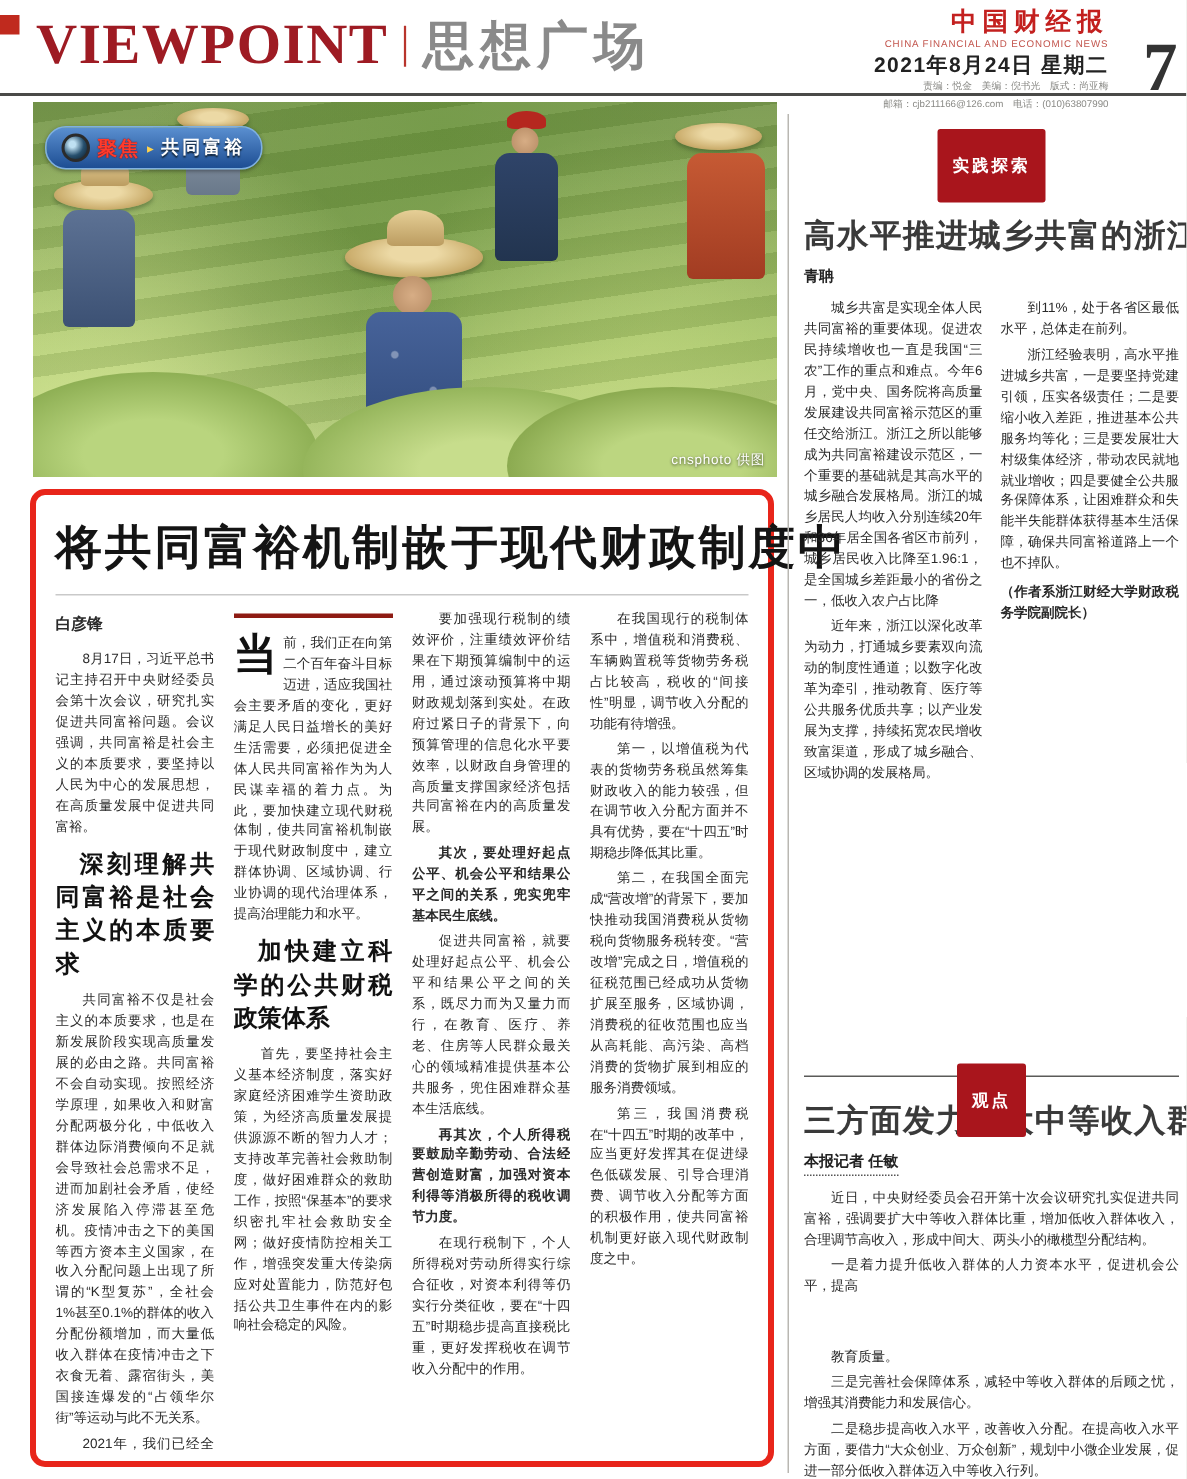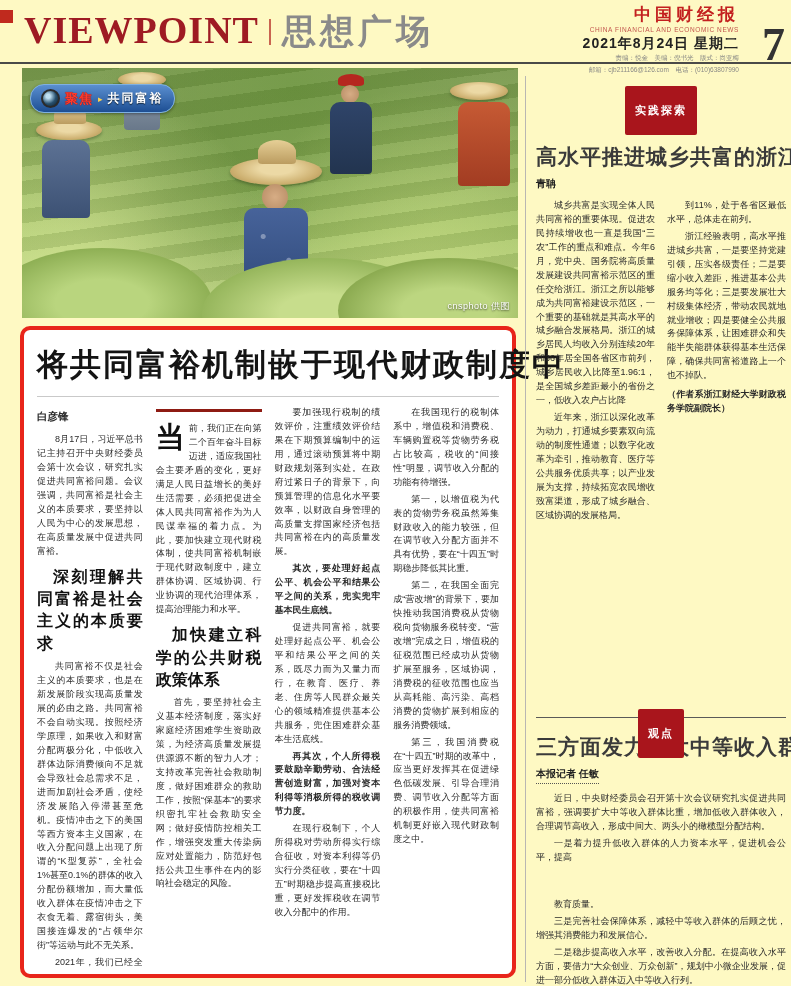--- a/index.html
+++ b/index.html
@@ -1,16 +1,16 @@
 <!DOCTYPE html>
 <html><head>
 <meta charset="utf-8">
 <style>
   html,body{margin:0;padding:0;background:#e9e7e2;}
-  .page{position:relative;width:791px;height:986px;background:#fef9c3;overflow:hidden;
+  .page{position:relative;width:791px;height:986px;background:#ffffff;overflow:hidden;
         font-family:"Liberation Sans",sans-serif;color:#222;}
   
   .corner-red{position:absolute;left:0;top:10px;width:13px;height:13px;background:#c02a1e;}
   .vp-title{position:absolute;left:24px;top:8px;font-family:"Liberation Serif",serif;
             font-size:38px;font-weight:bold;color:#9e1b23;letter-spacing:1px;white-space:nowrap;}
   .vp-sep{color:#b8342c;font-weight:400;font-size:30px;margin:0 8px;vertical-align:4px;}
   .vp-cn{color:#8a8a8a;font-weight:600;font-size:34px;letter-spacing:4px;}
   .masthead{position:absolute;right:52px;top:5px;width:220px;text-align:right;line-height:1.15;}
   .paper-name{color:#c3201f;font-weight:900;font-size:17px;letter-spacing:4px;}
   .paper-en{color:#c3564e;font-size:6.5px;letter-spacing:0.6px;margin-top:1px;}

